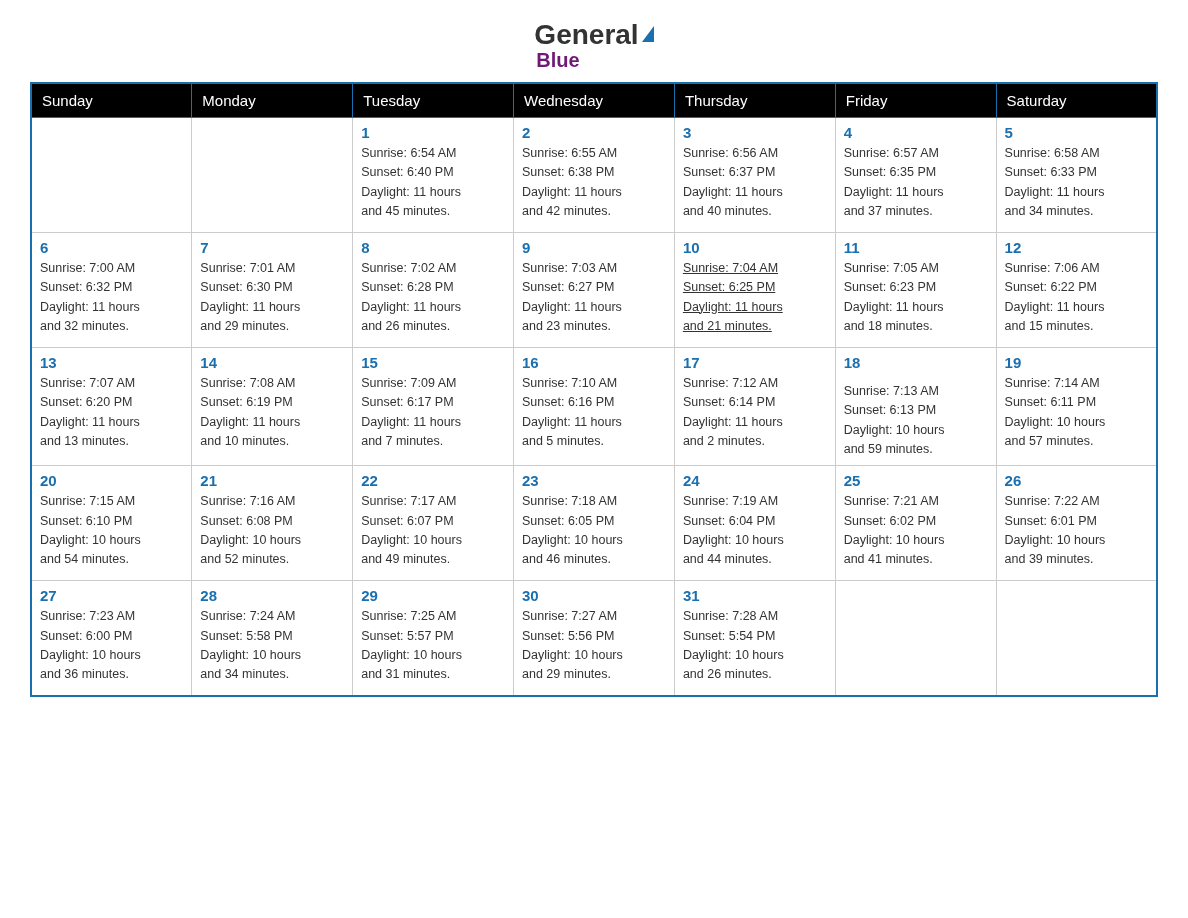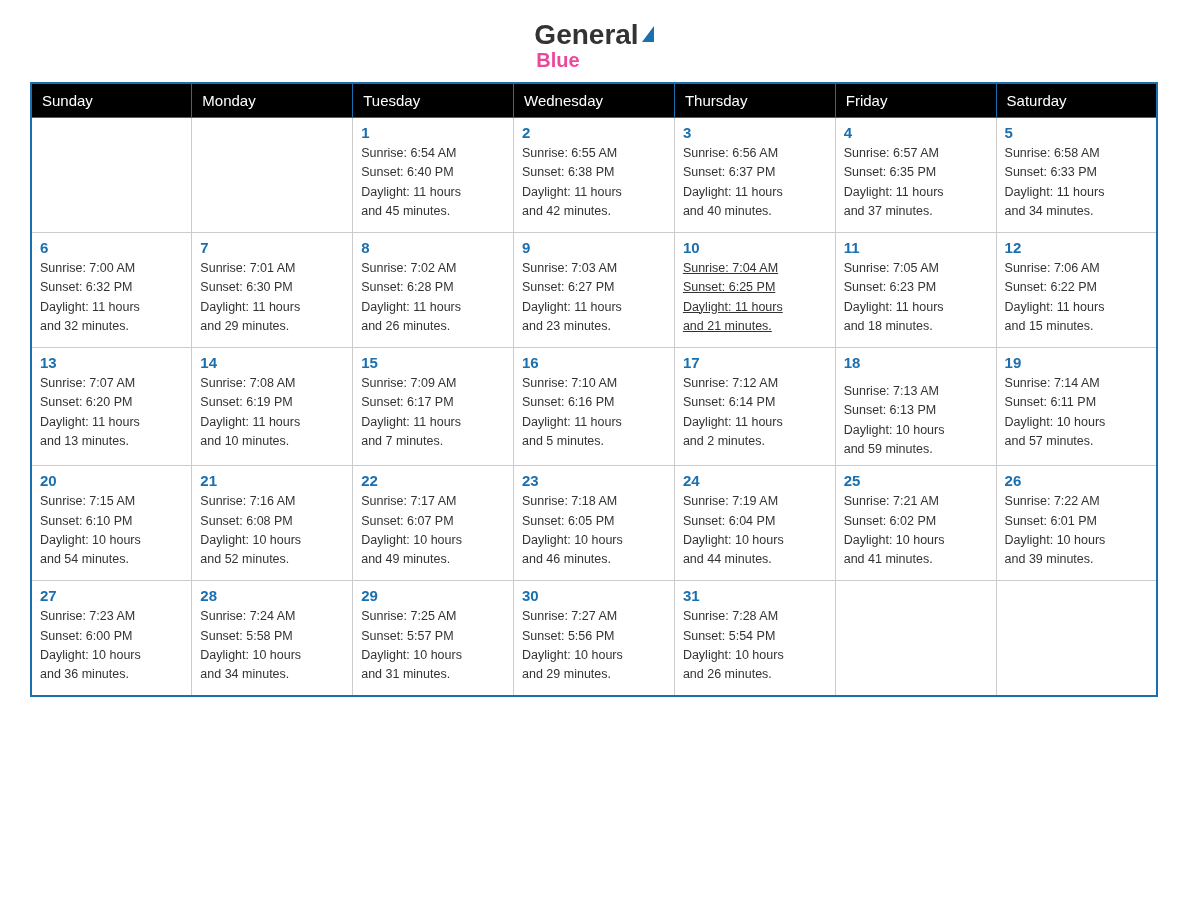--- a/index.html
+++ b/index.html
@@ -94,21 +94,21 @@
   </style>
 </head>
 <body>
 
 <div class="header">
   <div class="logo">
     <div style="display:flex; align-items:center; font-size:28px; font-weight:bold; color:#333; line-height:1.1;">
       <span>General</span>
       <span style="display:inline-block; width:0; height:0; border-left:12px solid transparent; border-bottom:16px solid #1a6faf; margin-left:3px; margin-bottom:2px;"></span>
     </div>
-    <div style="font-size:20px; font-weight:bold; color:#ec4899; margin-top:-2px; margin-left:2px;">Blue</div>
+    <div style="font-size:20px; font-weight:bold; color:#701a75; margin-top:-2px; margin-left:2px;">Blue</div>
   </div>
   <div class="title-block">
   </div>
 </div>
 
 <table class="calendar">
   <thead>
     <tr>
     <th>Sunday</th>
         <th>Monday</th>

